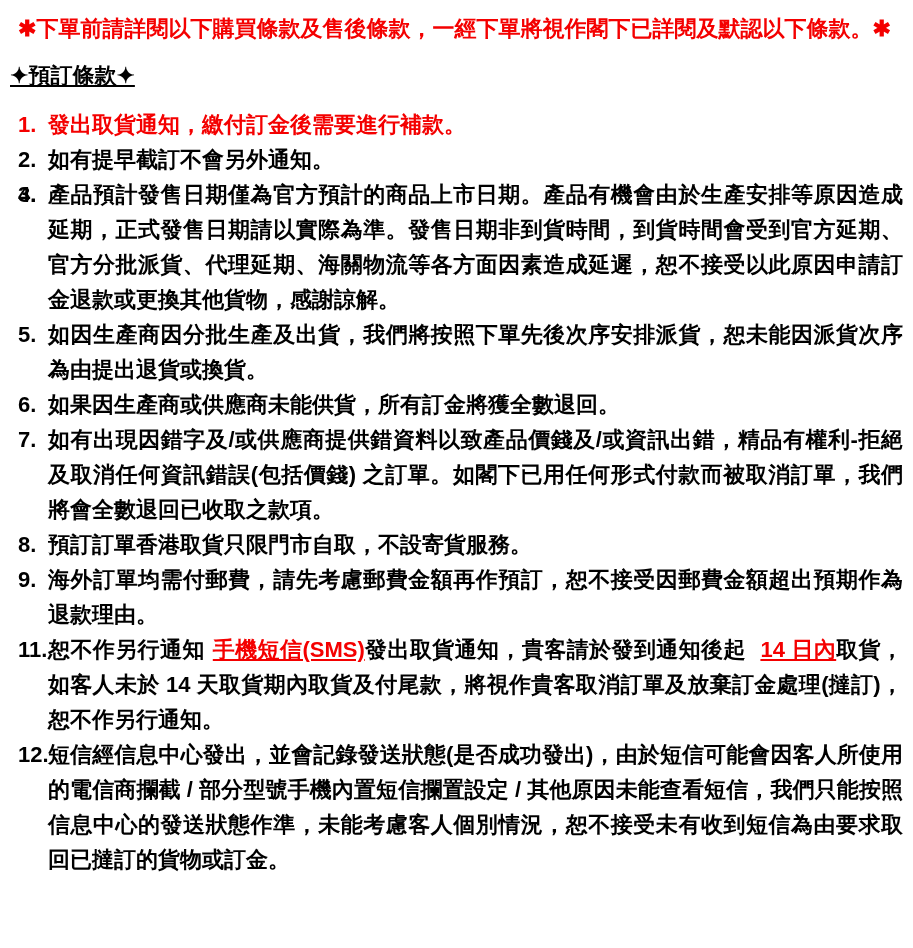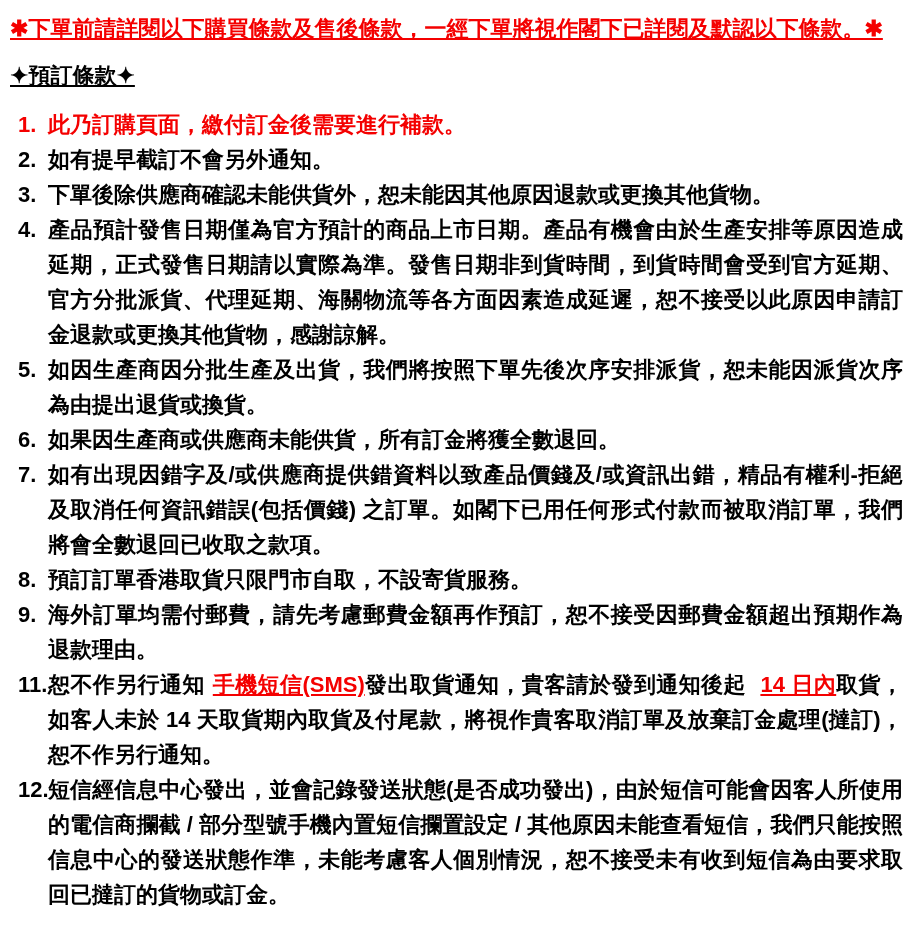--- a/index.html
+++ b/index.html
@@ -13,22 +13,21 @@
     font-weight: bold;
     color: #000000;
     font-size: 22px;
     line-height: 35px;
   }
   .page {
     padding: 11px 10px 4px 10px;
   }
   .notice {
     color: #f40000;
-    text-decoration: underline;
-    margin: 0 0 12px 0;
+    margin: 0 0 12px 8px;
     text-align: justify;
   }
   .section-title {
     color: #000000;
     text-decoration: underline;
     margin: 0 0 14px 0;
     display: inline-block;
   }
   .section-wrap { margin: 0 0 0 0; }
   .terms { margin: 0; }
@@ -59,31 +58,30 @@
   <p class="notice">✱下單前請詳閱以下購買條款及售後條款，一經下單將視作閣下已詳閱及默認以下條款。✱</p>
 
   <div class="section-wrap">
     <span class="section-title">✦預訂條款✦</span>
   </div>
 
   <div class="terms">
 
     <div class="item item-red">
       <span class="num">1.</span>
-      <span>此乃訂購頁面，繳付訂金後需要進行補款。</span>
+      <span>發出取貨通知，繳付訂金後需要進行補款。</span>
     </div>
 
     <div class="item">
       <span class="num">2.</span>
       <span>如有提早截訂不會另外通知。</span>
     </div>
 
     <div class="item">
       <span class="num">3.</span>
-      <span>下單後除供應商確認未能供貨外，恕未能因其他原因退款或更換其他貨物。</span>
     </div>
 
     <div class="item">
       <span class="num">4.</span>
       <span>產品預計發售日期僅為官方預計的商品上市日期。產品有機會由於生產安排等原因造成延期，正式發售日期請以實際為準。發售日期非到貨時間，到貨時間會受到官方延期、官方分批派貨、代理延期、海關物流等各方面因素造成延遲，恕不接受以此原因申請訂金退款或更換其他貨物，感謝諒解。</span>
     </div>
 
     <div class="item">
       <span class="num">5.</span>
       <span>如因生產商因分批生產及出貨，我們將按照下單先後次序安排派貨，恕未能因派貨次序為由提出退貨或換貨。</span>

